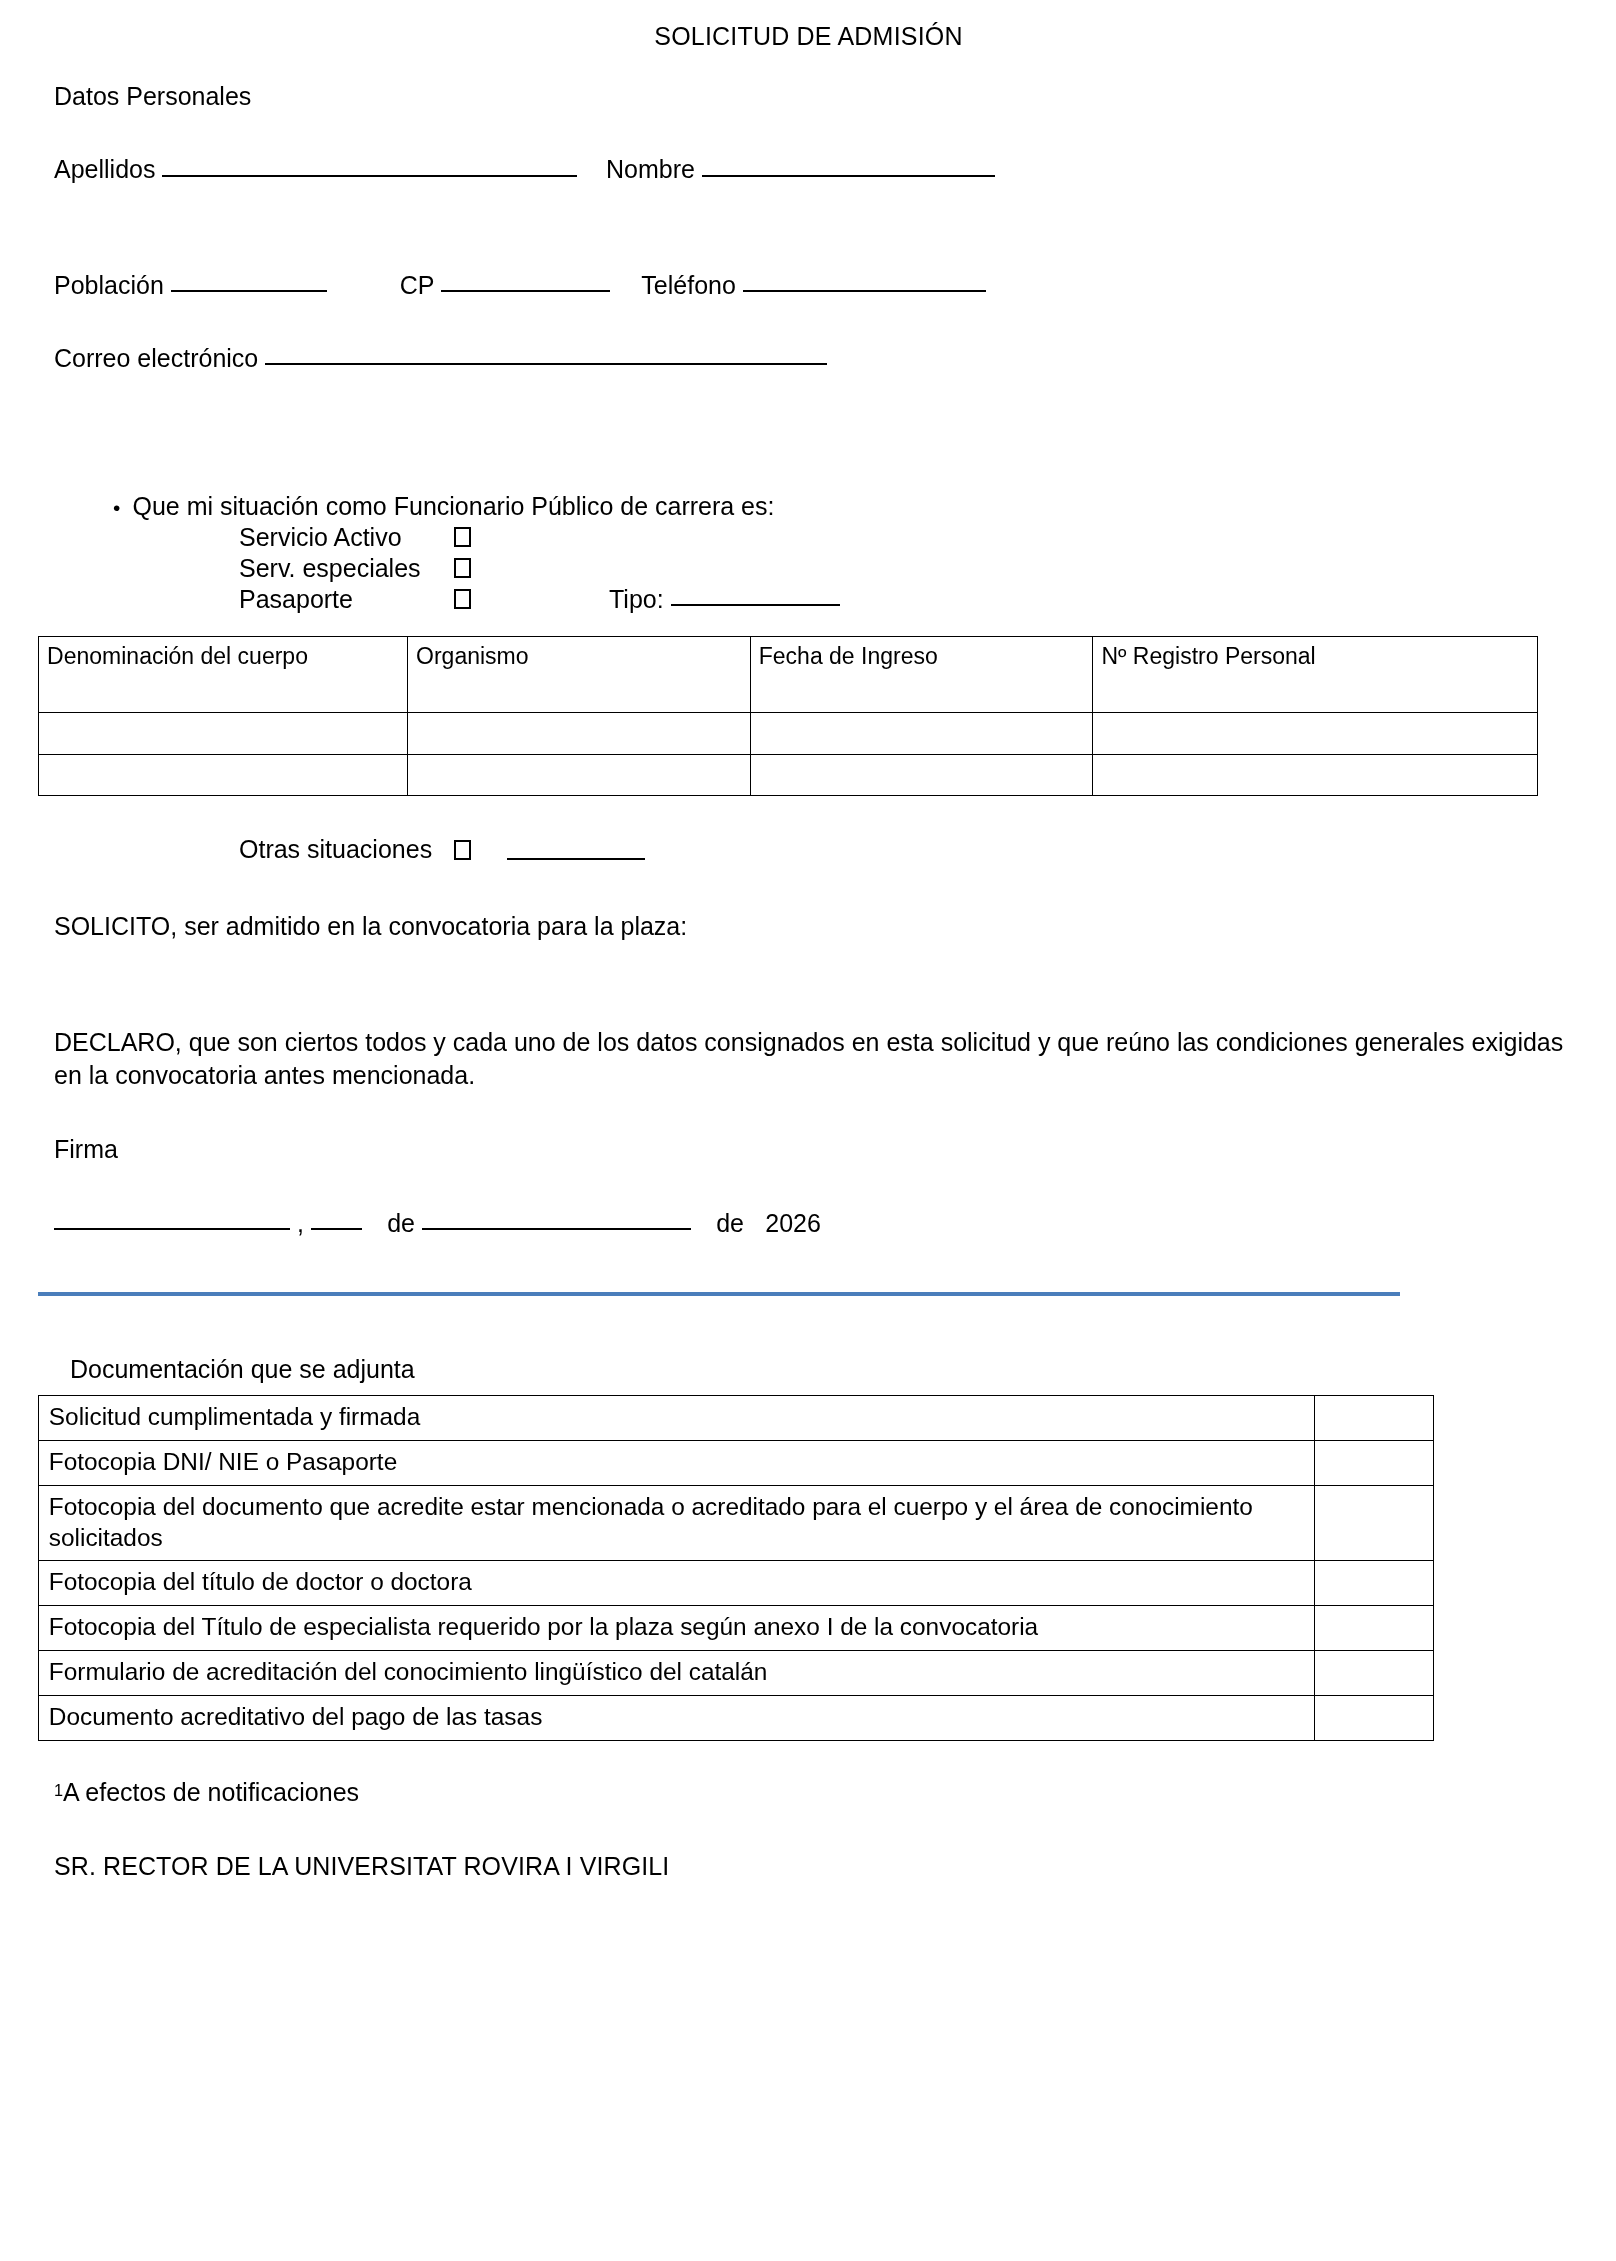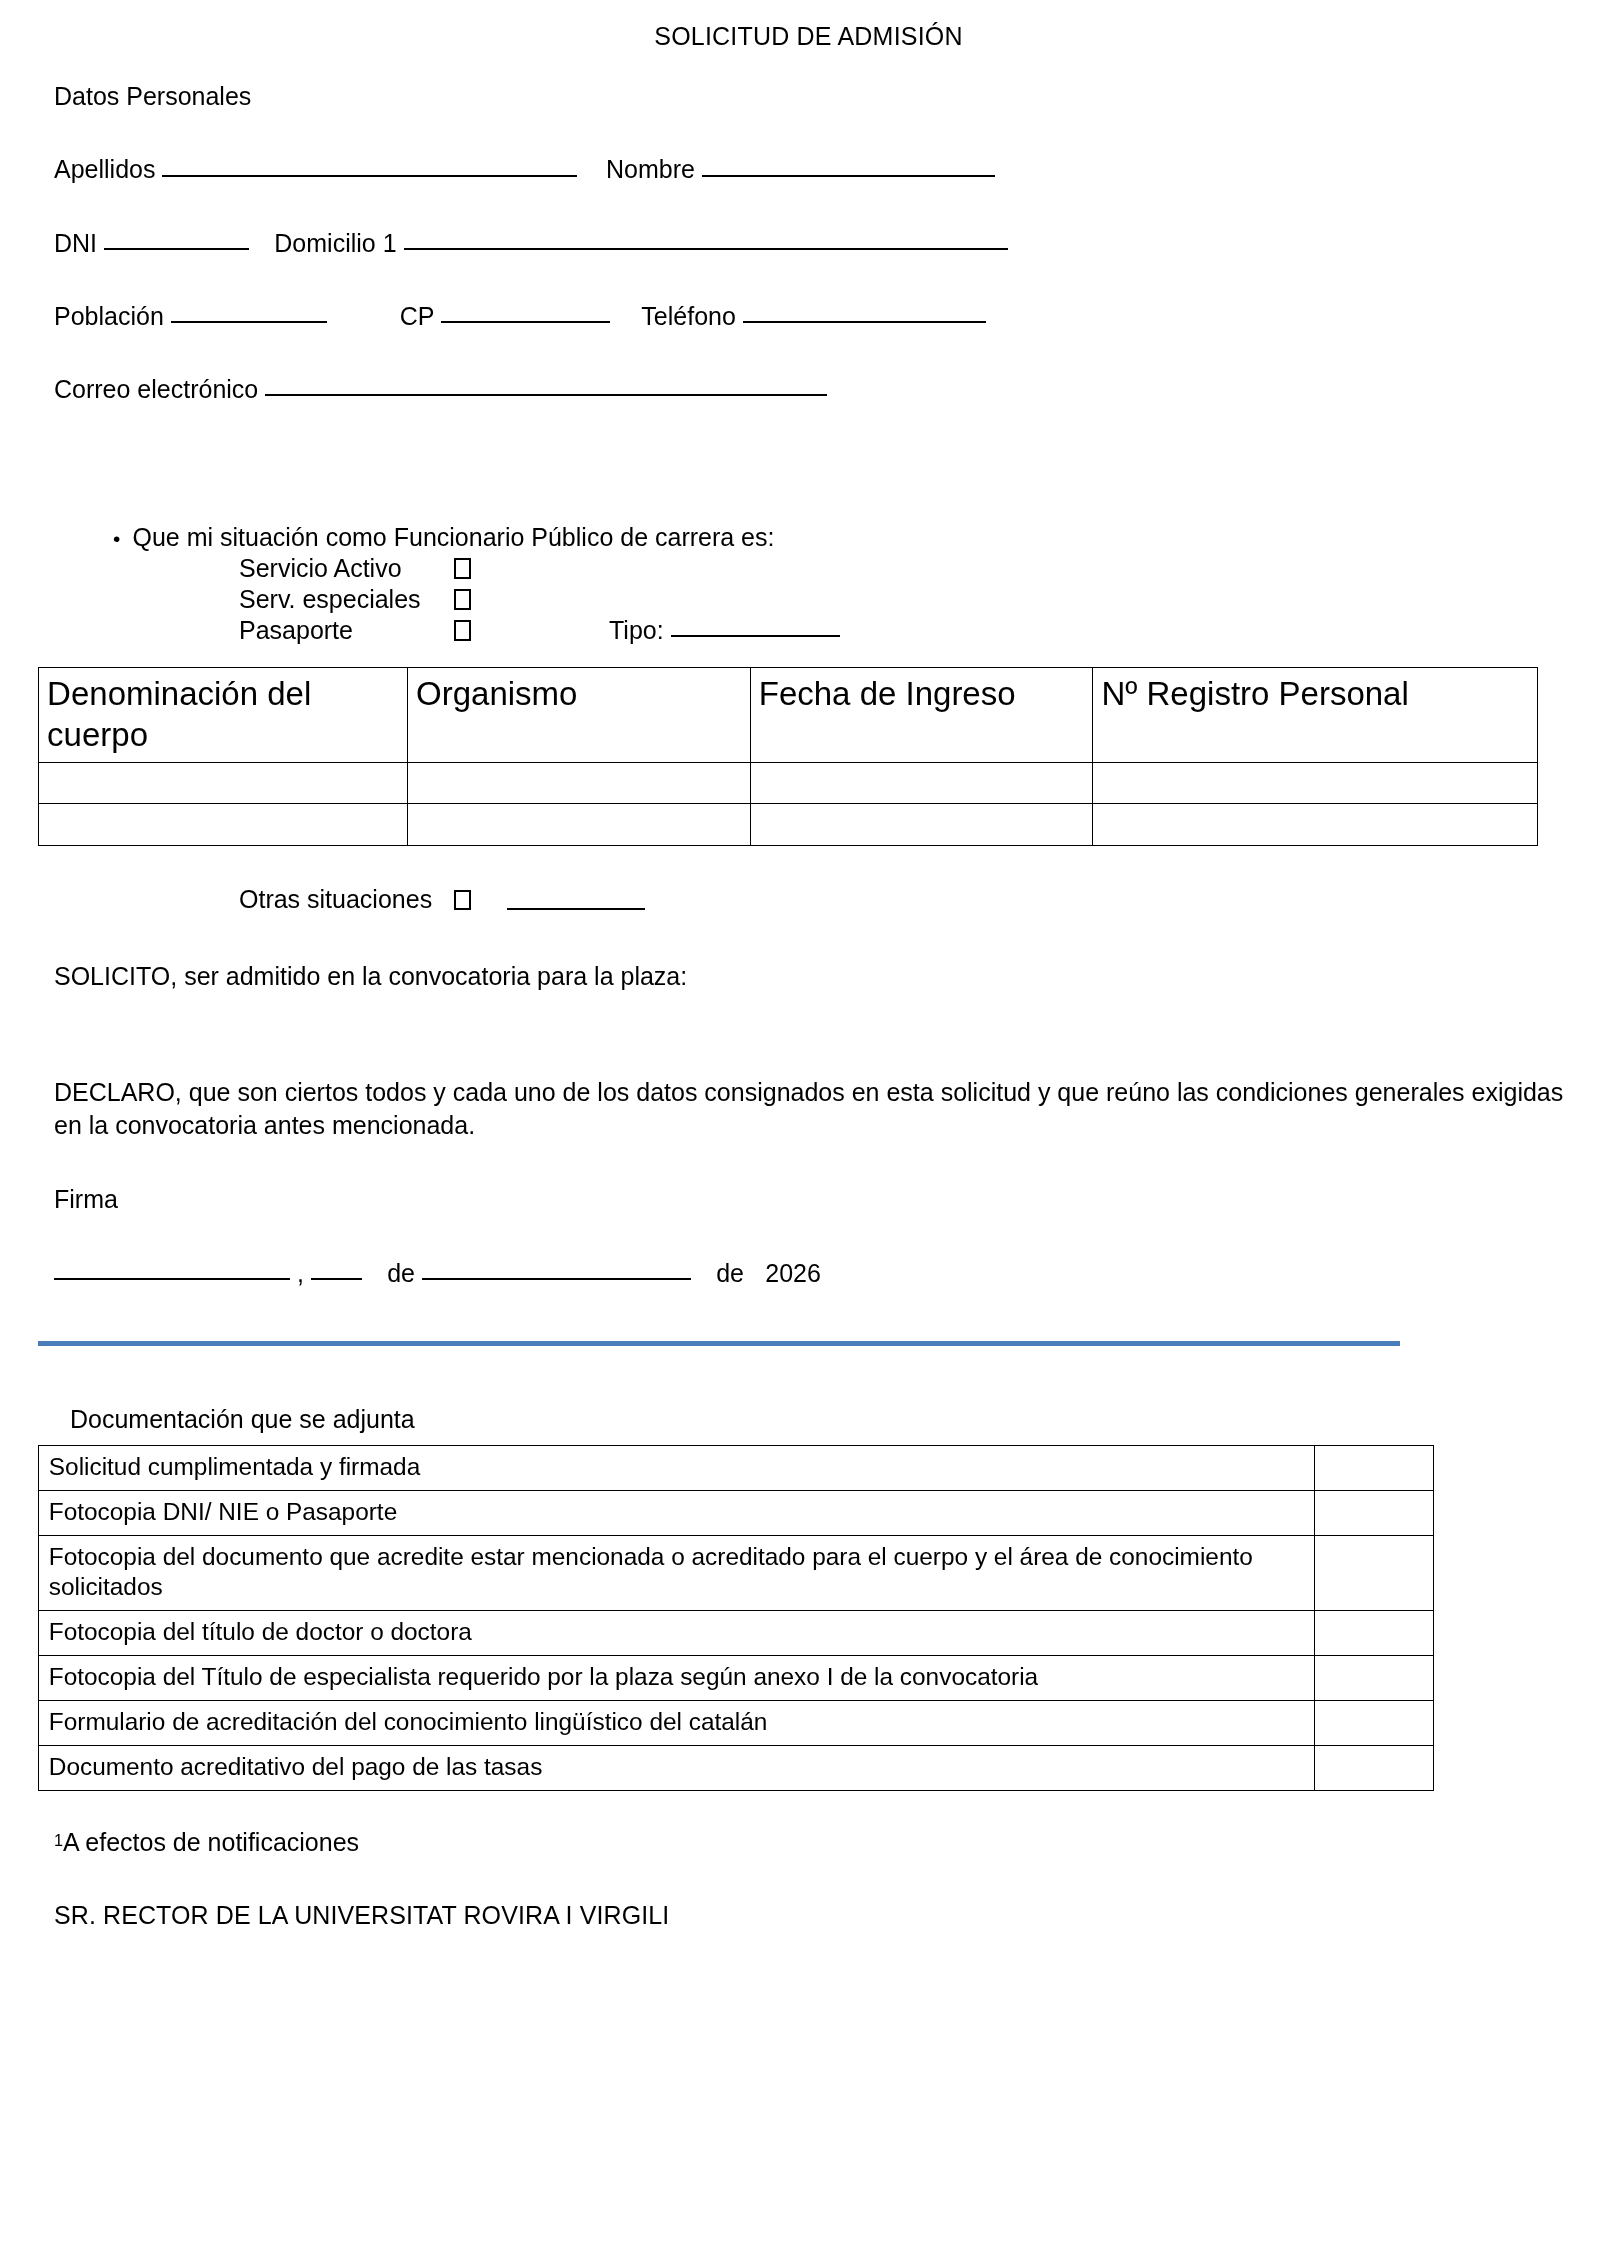--- a/index.html
+++ b/index.html
@@ -102,21 +102,21 @@
     margin-left: 185px;
     font-size: 25px;
     height: 36px;
   }
   .otras-row .sub-label { width: 215px; }
 
   
   table.grid {
     border-collapse: collapse;
     table-layout: fixed;
-    font-size: 33px;
+    font-size: 23px;
   }
   table.grid td {
     border: 1.6px solid #000;
     padding: 4.9px 8.1px 6.5px 8.1px;
     vertical-align: top;
     line-height: 1.25;
   }
 
   #cuerpo-table {
     width: 1500px;
@@ -179,27 +179,20 @@
     <div class="row-line">
       <span>Apellidos</span>
       <span class="ul" style="width:415px"></span>
       <span style="display:inline-block;width:14.7px"></span>
       <span>Nombre</span>
       <span class="ul" style="width:293px"></span>
     </div>
 
     <div class="gap-md"></div>
 
-    <div class="row-line">
-      <span>DNI</span>
-      <span class="ul" style="width:145px"></span>
-      <span style="display:inline-block;width:11.4px"></span>
-      <span>Domicilio 1</span>
-      <span class="ul" style="width:604px"></span>
-    </div>
 
     <div class="gap-md"></div>
 
     <div class="row-line">
       <span>Población</span>
       <span class="ul" style="width:156px"></span>
       <span style="display:inline-block;width:59px"></span>
       <span>CP</span>
       <span class="ul" style="width:169px"></span>
       <span style="display:inline-block;width:18px"></span>

